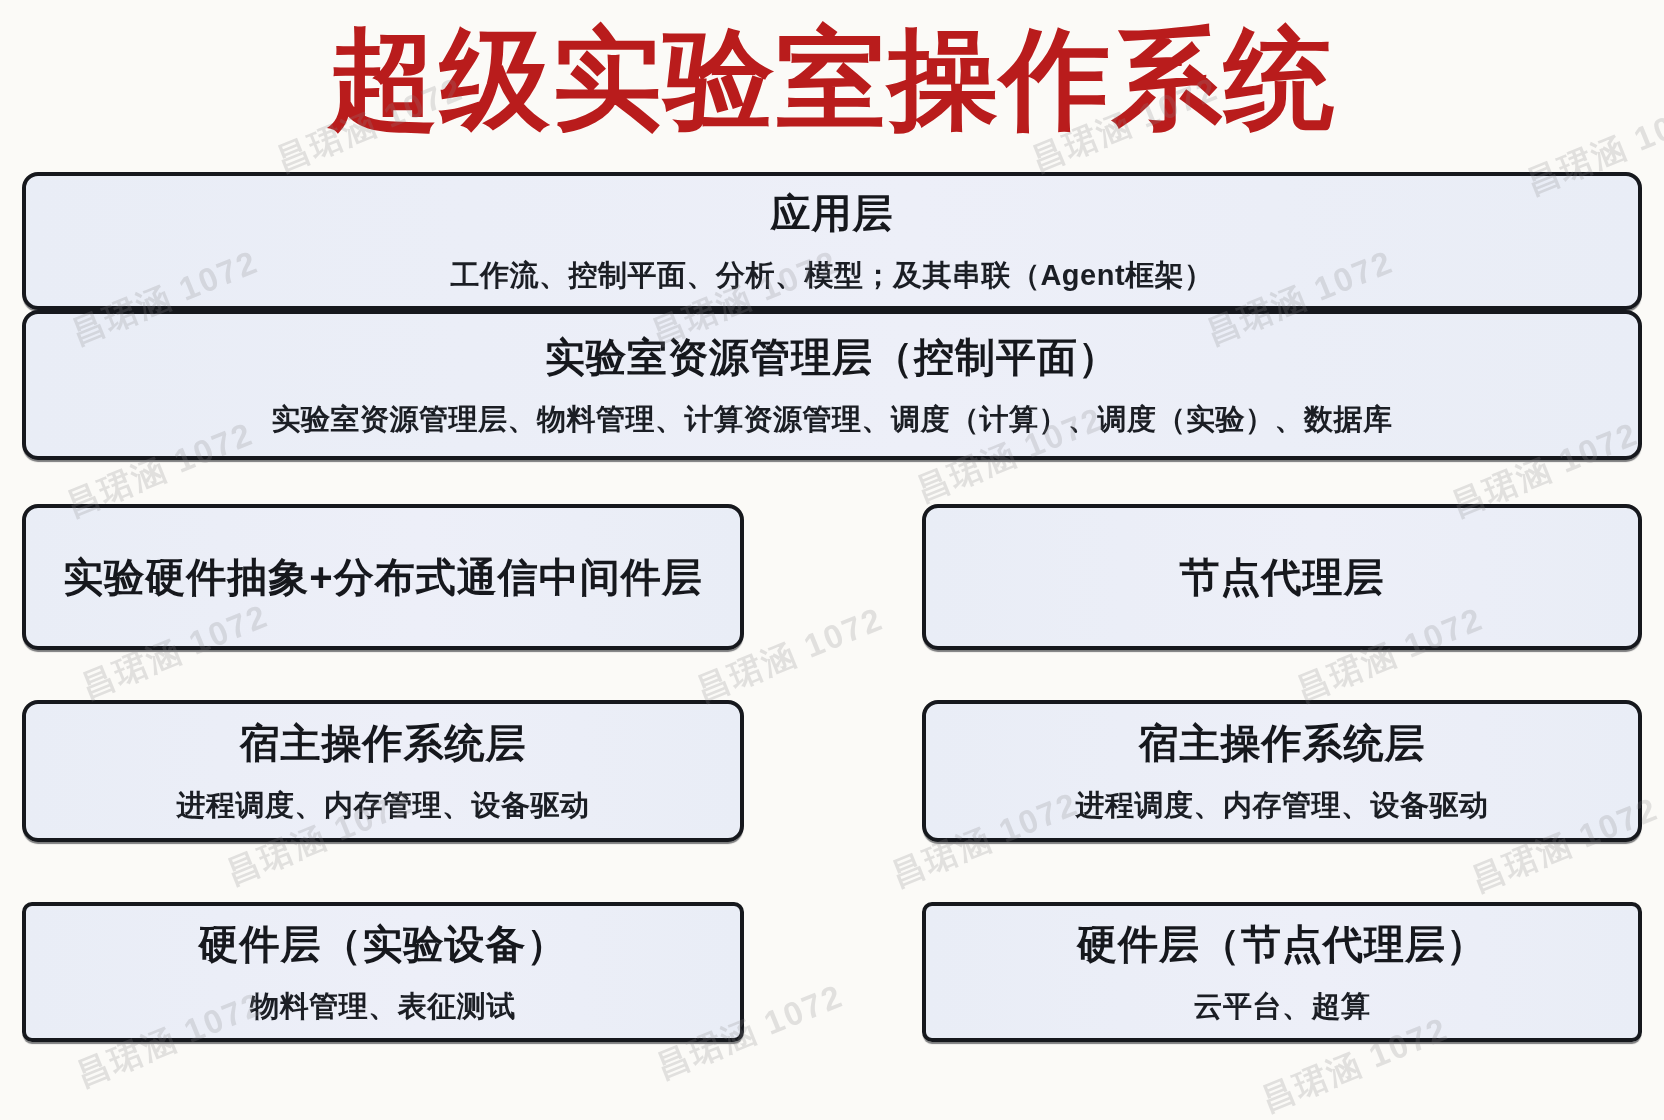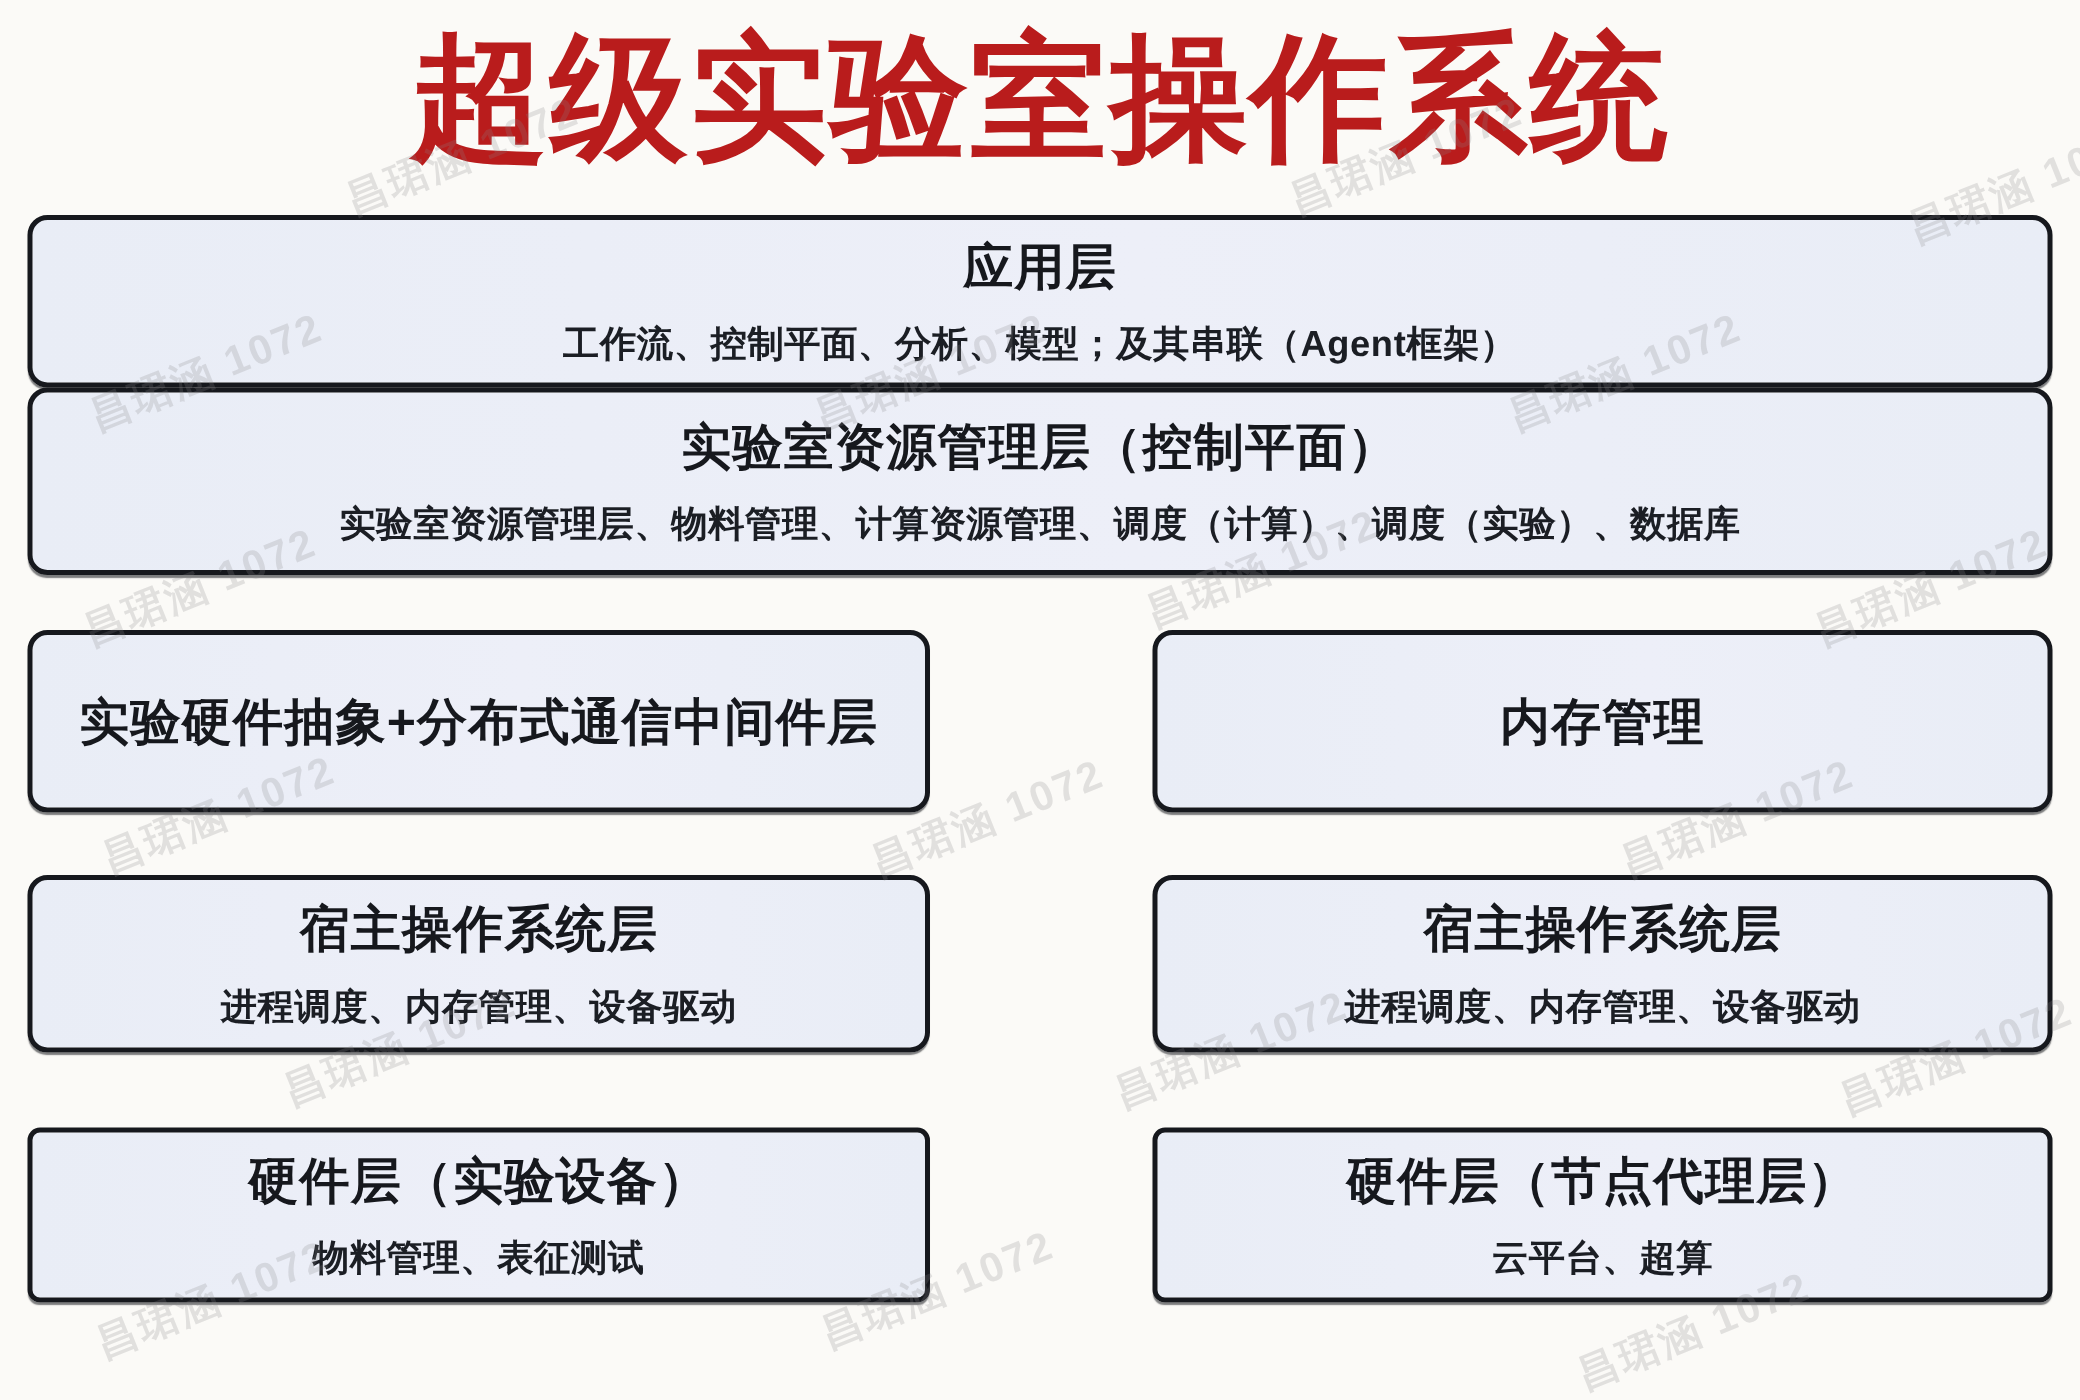--- a/index.html
+++ b/index.html
@@ -107,21 +107,21 @@
   <div class="box box-full" id="layer-resource">
     <div class="box-title">实验室资源管理层（控制平面）</div>
     <div class="box-subtitle">实验室资源管理层、物料管理、计算资源管理、调度（计算）、调度（实验）、数据库</div>
   </div>
 
   <div class="two-col row-3">
     <div class="box col-left">
       <div class="box-title">实验硬件抽象+分布式通信中间件层</div>
     </div>
     <div class="box col-right">
-      <div class="box-title">内存管理</div>
+      <div class="box-title">节点代理层</div>
     </div>
   </div>
 
   <div class="two-col row-4">
     <div class="box col-left">
       <div class="box-title">宿主操作系统层</div>
       <div class="box-subtitle">进程调度、内存管理、设备驱动</div>
     </div>
     <div class="box col-right">
       <div class="box-title">宿主操作系统层</div>

